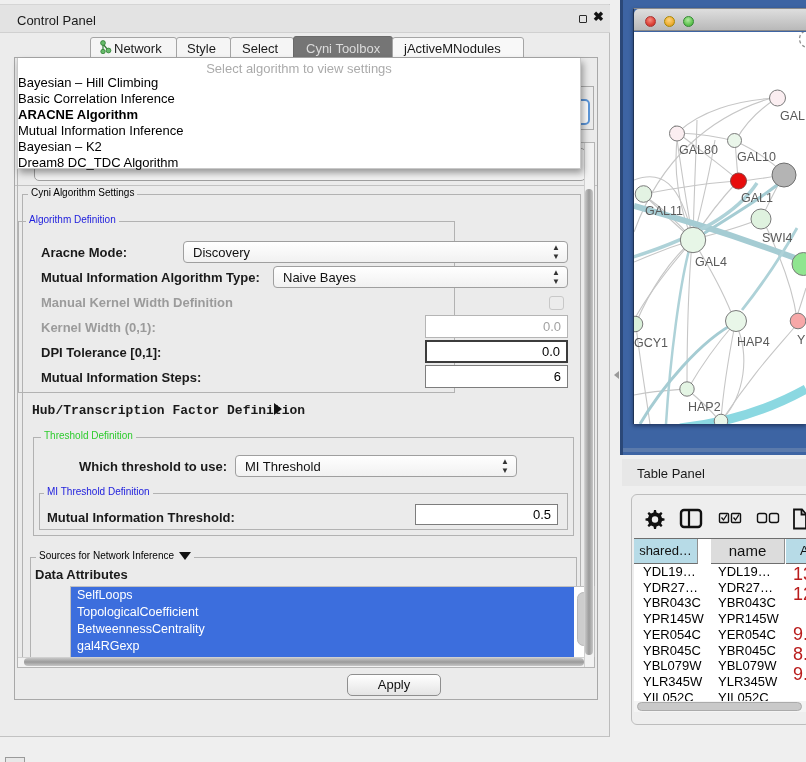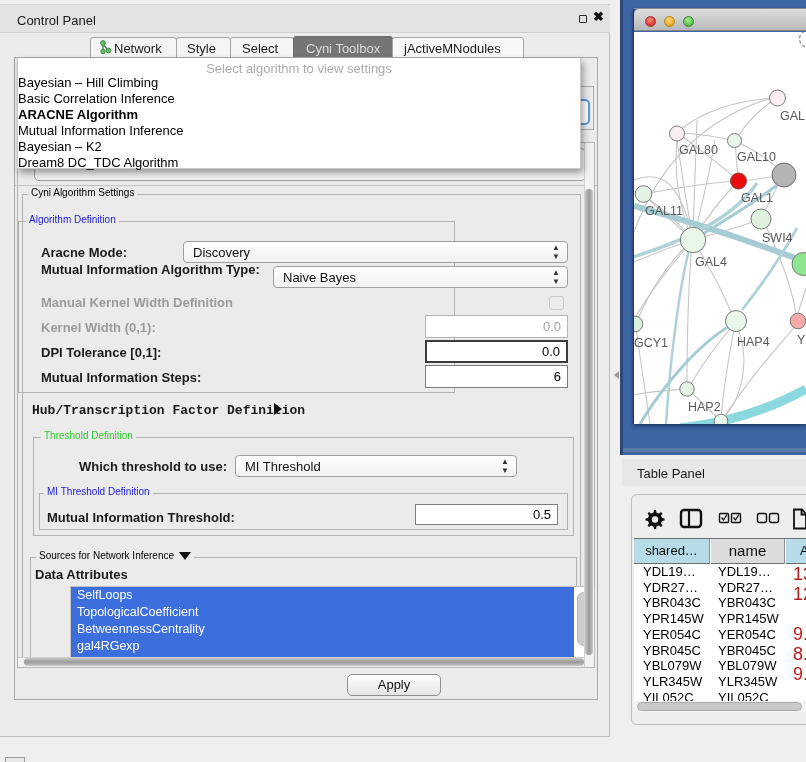--- a/index.html
+++ b/index.html
@@ -60,21 +60,21 @@
 </div>
 
 <div class="grp" style="left:18px; top:221px; width:437px; height:172px;">
   <span class="gtitle" style="left:7px; color:#2121dd;">Algorithm Definition</span>
 </div>
 <div class="lbl bold" style="left:41px; top:245px;">Aracne Mode:</div>
 <div class="combo" style="left:183px; top:241px; width:385px; height:22px;">
       <span class="ctext">Discovery</span>
       <span class="arrows">▲<br>▼</span>
     </div>
-<div class="lbl bold" style="left:41px; top:262px;">Mutual Information Algorithm Type:</div>
+<div class="lbl bold" style="left:41px; top:270px;">Mutual Information Algorithm Type:</div>
 <div class="combo" style="left:273px; top:266px; width:295px; height:22px;">
       <span class="ctext">Naive Bayes</span>
       <span class="arrows">▲<br>▼</span>
     </div>
 <div class="lbl bold gray" style="left:41px; top:295px;">Manual Kernel Width Definition</div>
 <div class="abs" style="left:549px; top:296px; width:15px; height:14px; background:#ececec; border:1px solid #c8c8c8; border-radius:3px;"></div>
 <div class="lbl bold gray" style="left:41px; top:320px;">Kernel Width (0,1):</div>
 <div class="field" style="left:425px; top:315px; width:143px; height:23px; border:1px solid #b5b5b5;">
       <span style="color:#a2a2a2;">0.0</span>
     </div>
@@ -240,21 +240,21 @@
     <rect x="113.5" y="6.5" width="9" height="9" rx="2"></rect>
     <rect x="125.5" y="6.5" width="9" height="9" rx="2"></rect>
   </g>
   <g fill="none" stroke="#111" stroke-width="1.8">
     <path d="M150 2.5 L158 2.5 L162 7 L162 21.5 L150 21.5 Z"></path>
     <path d="M157.5 2.5 L157.5 7.5 L162 7.5"></path>
   </g>
 </svg>
 
 <div class="abs" style="left:634px; top:538px; width:172px; height:174px; background:#fff; border-top:1px solid #6e6e6e; overflow:hidden;">
-  <div class="abs" style="left:0; top:0; width:76px; height:25px; background:#b7dbe7; border-right:1px solid #909090; border-bottom:1px solid #6e6e6e; font-size:13px; color:#111; text-align:center; line-height:24px;">shared…</div>
+  <div class="abs" style="left:0; top:0; width:64px; height:25px; background:#b7dbe7; border-right:1px solid #909090; border-bottom:1px solid #6e6e6e; font-size:13px; color:#111; text-align:center; line-height:24px;">shared…</div>
   <div class="abs" style="left:77px; top:0; width:74px; height:25px; background:#dcdcdc; border-right:1px solid #909090; border-bottom:1px solid #6e6e6e; font-size:15px; color:#111; text-align:center; line-height:24px;">name</div>
   <div class="abs" style="left:152px; top:0; width:20px; height:25px; background:#b7dbe7; border-bottom:1px solid #6e6e6e; font-size:13px; color:#111; padding-left:14px; line-height:24px;">A</div>
   <div class="abs" style="left:9px; top:25px; font-size:13px; color:#000; line-height:15.7px;">YDL19…<br>YDR27…<br>YBR043C<br>YPR145W<br>YER054C<br>YBR045C<br>YBL079W<br>YLR345W<br>YIL052C</div>
   <div class="abs" style="left:84px; top:25px; font-size:13px; color:#000; line-height:15.7px;">YDL19…<br>YDR27…<br>YBR043C<br>YPR145W<br>YER054C<br>YBR045C<br>YBL079W<br>YLR345W<br>YIL052C</div>
   <div class="abs" style="left:159px; top:25px; font-size:18px; color:#b91c1c; line-height:20px;">13<br>12<br><br>9.<br>8.<br>9.<br><br>9.<br>9.</div>
   <div class="abs" style="left:0px; top:162px; width:172px; height:12px; background:#f4f4f4;"></div>
   <div class="abs" style="left:3px; top:163px; width:165px; height:9px; background:#c9c9c9; border:1px solid #ababab; border-radius:5px;"></div>
 </div>
 
 </div>

